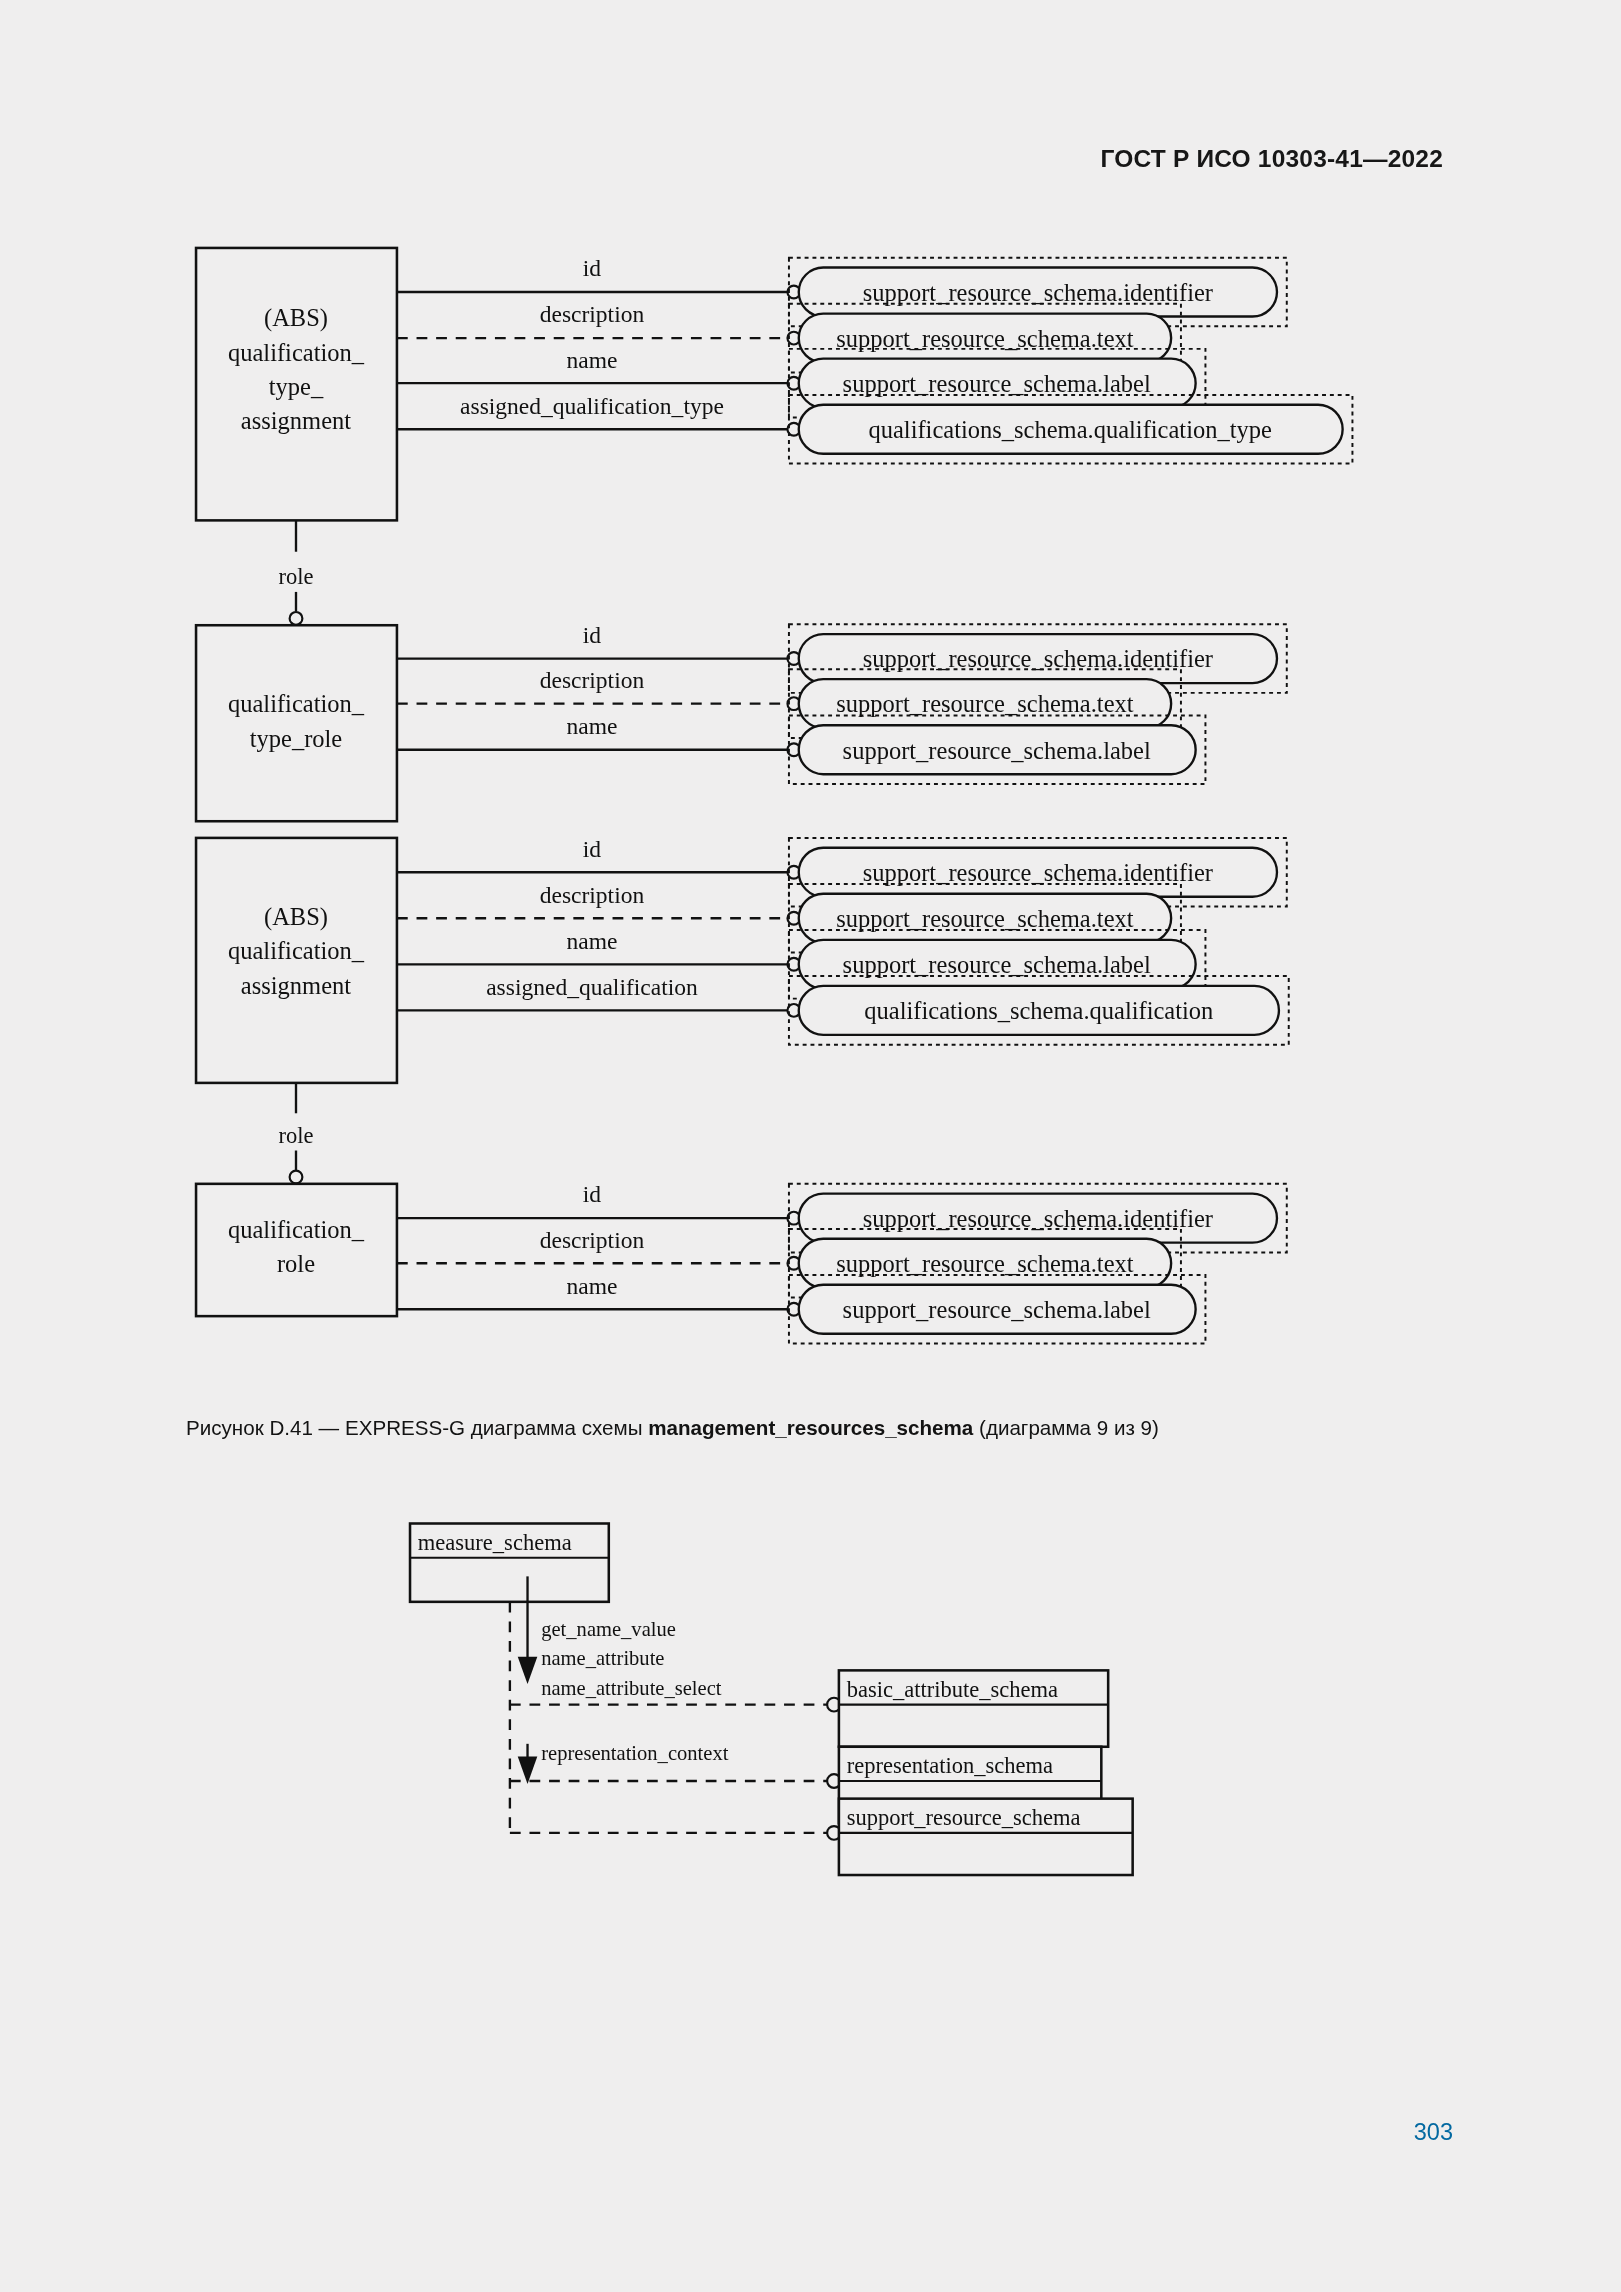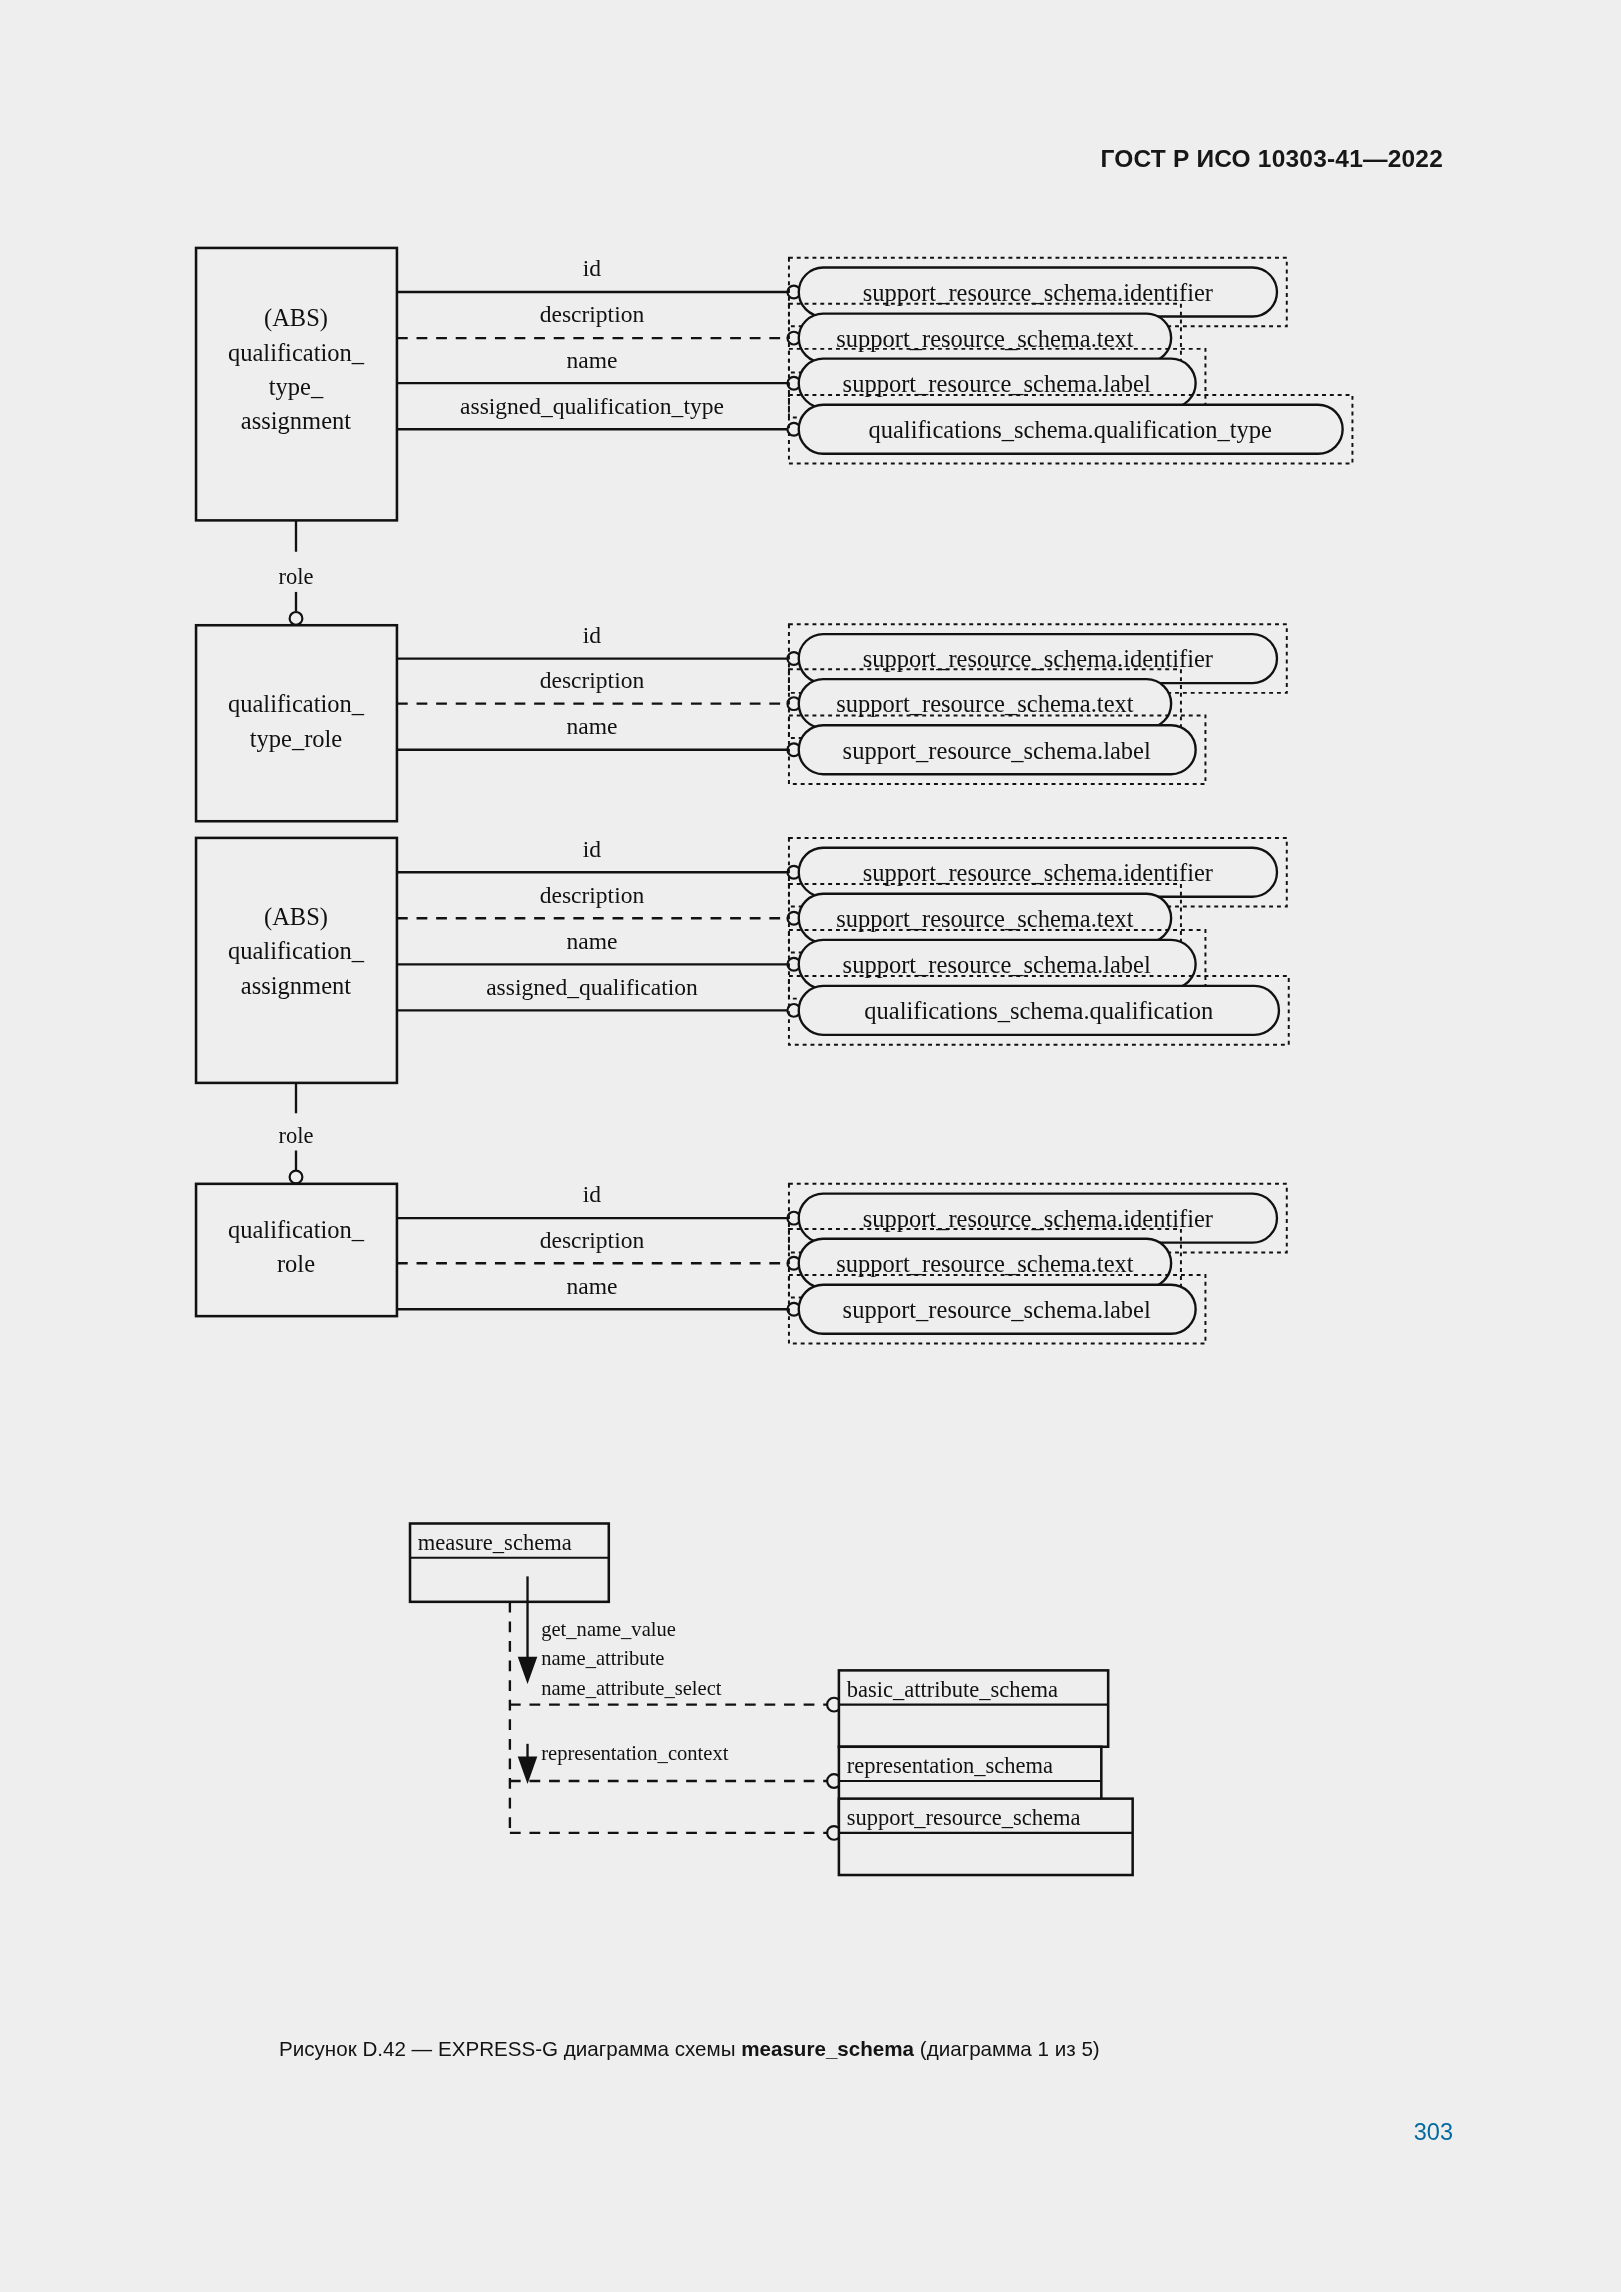--- a/index.html
+++ b/index.html
@@ -204,20 +204,23 @@
       <text class="attr-label" x="604" y="1120">name</text>
       <circle class="circ" cx="810" cy="1136" r="6.5"></circle>
       <rect class="box-outer" x="805" y="1101" width="425" height="70"></rect>
       <rect class="box-inner" x="815" y="1111" width="405" height="50" rx="25"></rect>
       <text class="box-text" x="1017" y="1145">support_resource_schema.label</text>
     </g>
 
   </svg>
   </div>
 
+  <div class="caption" style="left:186px; top:1416px;">
+    <span>Рисунок D.41 — EXPRESS-G диаграмма схемы </span><b>management_resources_schema</b><span> (диаграмма 9 из 9)</span>
+  </div>
 
   <div id="fig-d42">
   <svg width="1621" height="470" viewBox="0 0 1654 480">
 
     <g>
       <rect class="sch-rect" x="418" y="24" width="203" height="80"></rect>
       <line class="sch-div" x1="418" y1="59" x2="621" y2="59"></line>
       <text class="sch-text" x="426" y="51">measure_schema</text>
     </g>
 
@@ -252,20 +255,17 @@
     <g>
       <circle class="circ" cx="851" cy="340" r="7"></circle>
       <rect class="sch-rect" x="856" y="305" width="300" height="78"></rect>
       <line class="sch-div" x1="856" y1="340" x2="1156" y2="340"></line>
       <text class="sch-text" x="864" y="332">support_resource_schema</text>
     </g>
 
   </svg>
   </div>
 
-  <div class="caption" style="left:279px; top:2037px;">
-    <span>Рисунок D.42 — EXPRESS-G диаграмма схемы </span><b>measure_schema</b><span> (диаграмма 1 из 5)</span>
-  </div>
 
   <div class="page-number">303</div>
 
 </div>
 
 
 </body></html>

